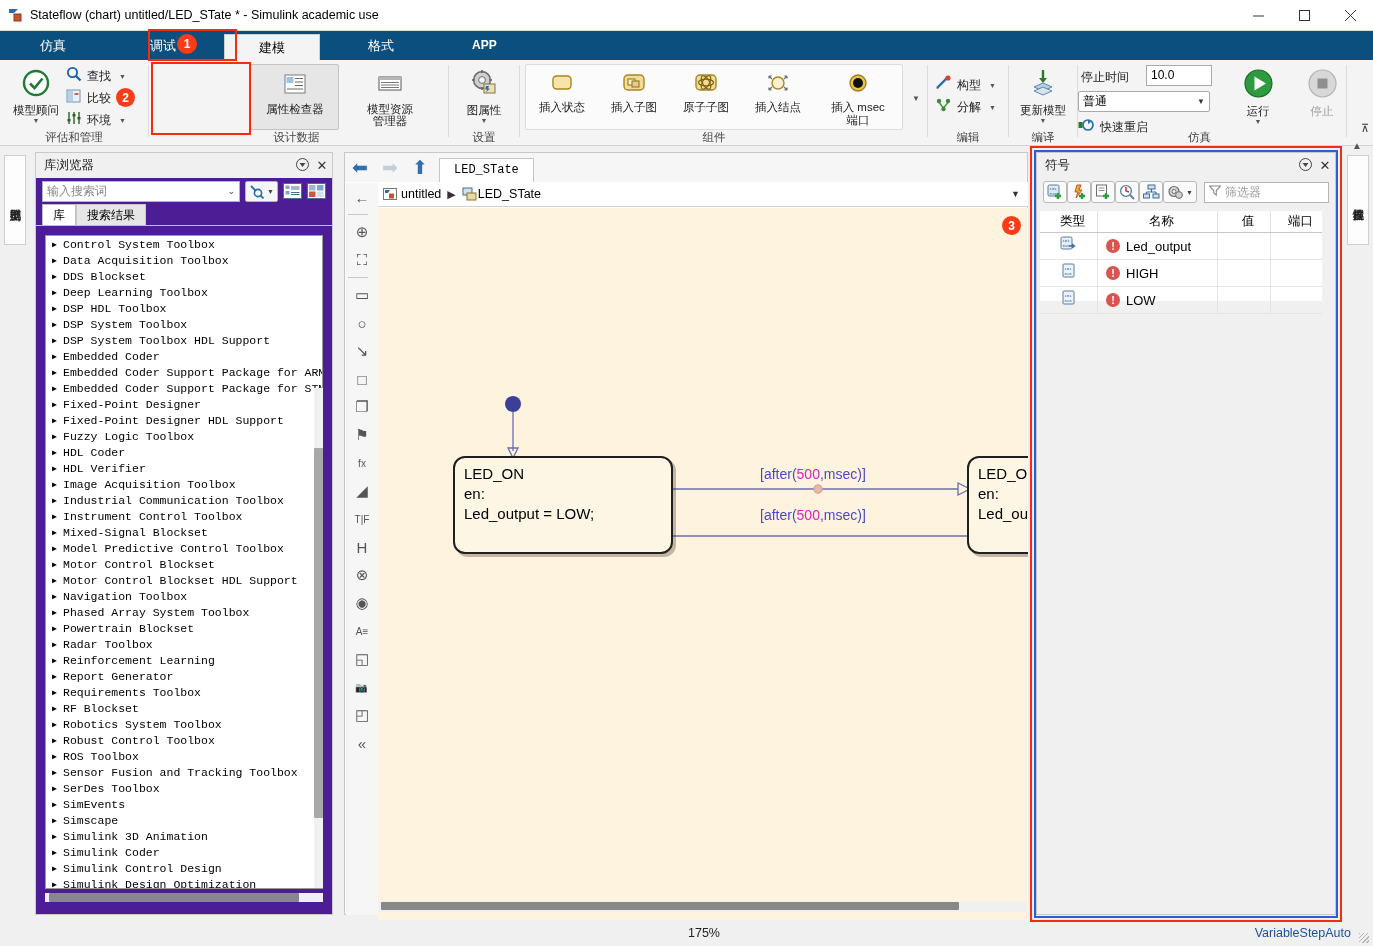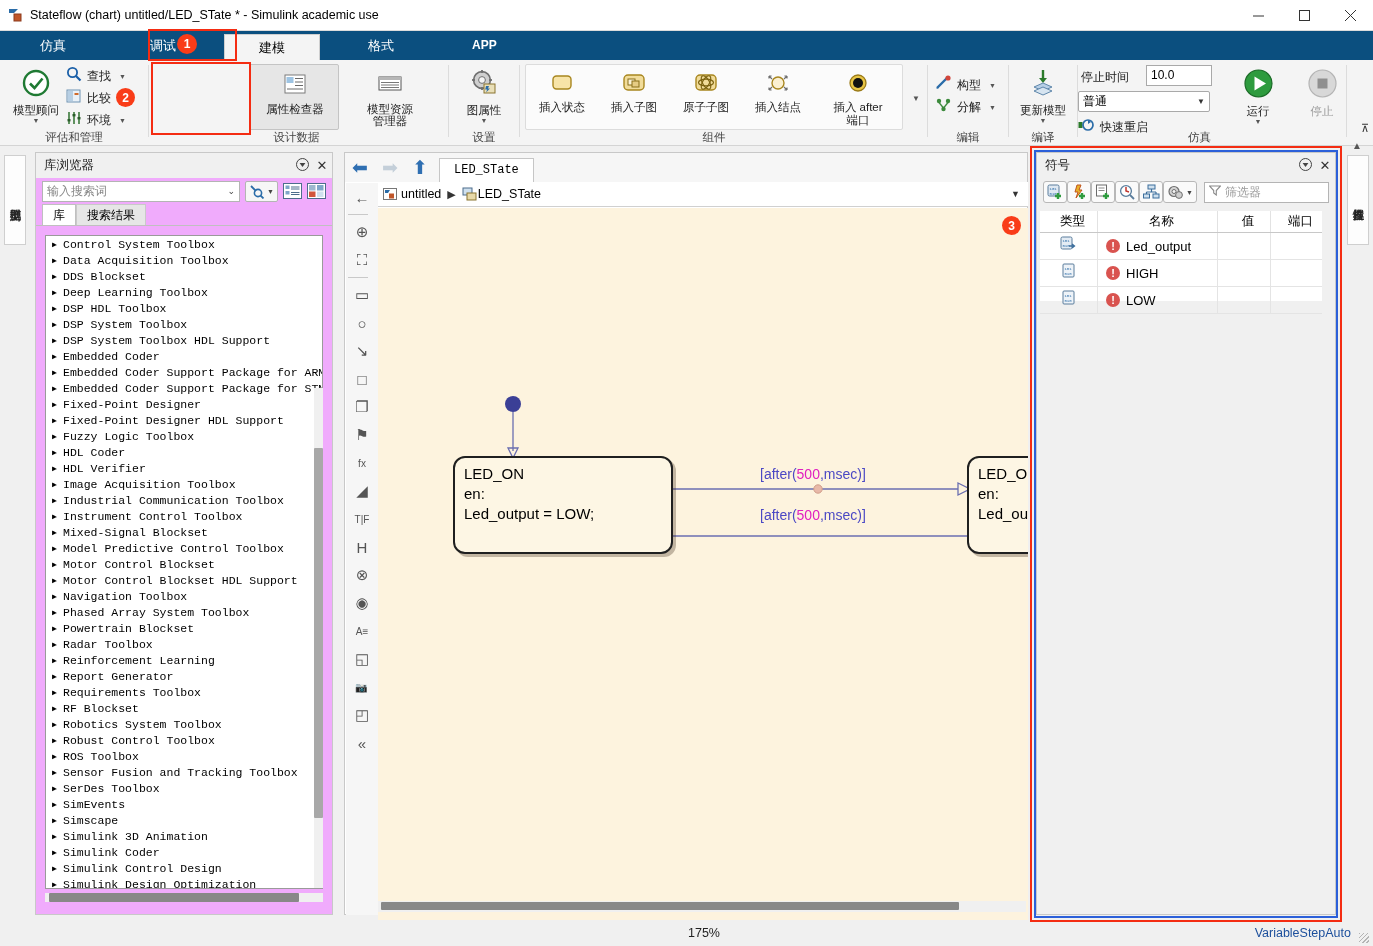--- a/index.html
+++ b/index.html
@@ -145,21 +145,21 @@
   
   .vtab {
     position: absolute; background: #fdfdfd; border: 1px solid #cfcfcf;
     display: flex; align-items: center; justify-content: center;
   }
   .vtab span {
     writing-mode: vertical-rl; font-size: 11.5px; color: #222; white-space: nowrap;
   }
 
   .panel {
-    position: absolute; background: #f0abfc; border: 1px solid #c8c8c8;
+    position: absolute; background: #4c1d95; border: 1px solid #c8c8c8;
   }
   .panel-hdr {
     height: 25px; display: flex; align-items: center;
     font-size: 12.5px; color: #1a1a1a; padding-left: 8px;
     background: #f0f0f0;
   }
   .panel-hdr .sp { flex: 1; }
   .hdr-ico { width: 20px; text-align: center; font-size: 11px; color: #333; }
 
   
@@ -527,21 +527,21 @@
             <span class="lbl">插入结点</span>
           </div>
           <div class="tilebtn" style="width:88px;">
             <span class="icon">
               <svg width="26" height="22" viewBox="0 0 26 22">
                   <circle cx="13" cy="11" r="8" fill="#e8c545" stroke="#9a7a18" stroke-width="1.3"></circle>
                   <circle cx="13" cy="11" r="5" fill="#111"></circle>
                 </svg>
             </span>
             <span class="lbl">
-              <span>插入 after</span><br>
+              <span>插入 msec</span><br>
               <span>端口</span>
             </span>
           </div>
         </div>
       </div>
       <div style="position:absolute; left:392px; top:34px; font-size:8px; color:#555;">▼</div>
       <div class="glabel" style="left:0; width:388px;">组件</div>
     </div>
     <div class="rsep" style="left:927px;"></div>
 

